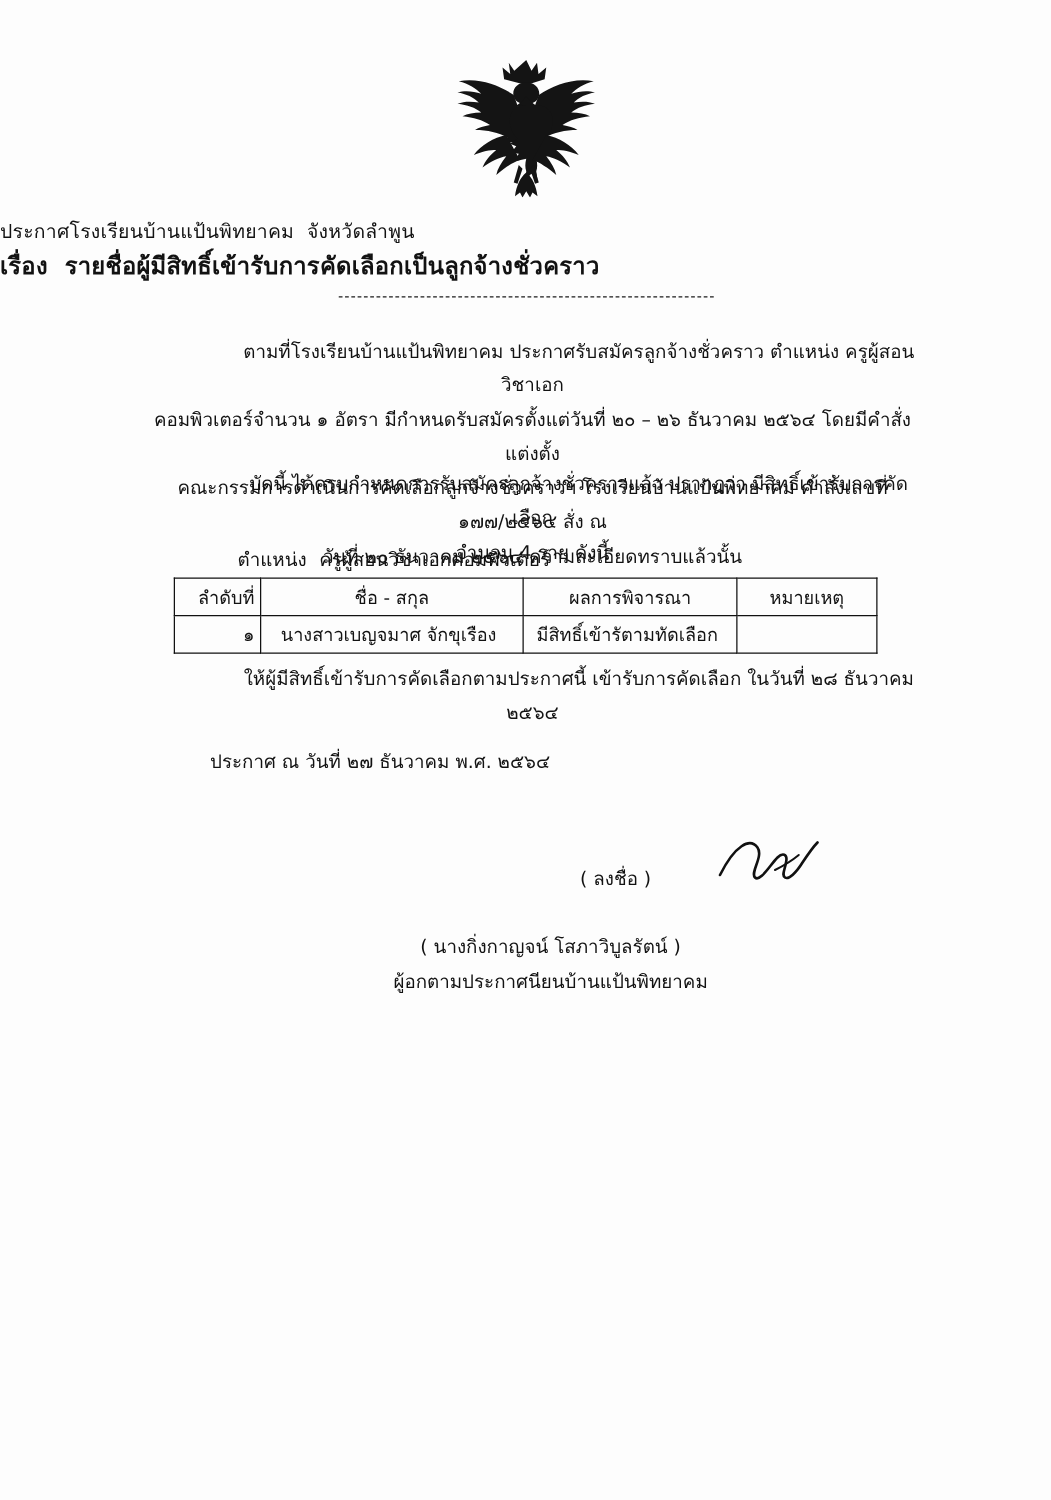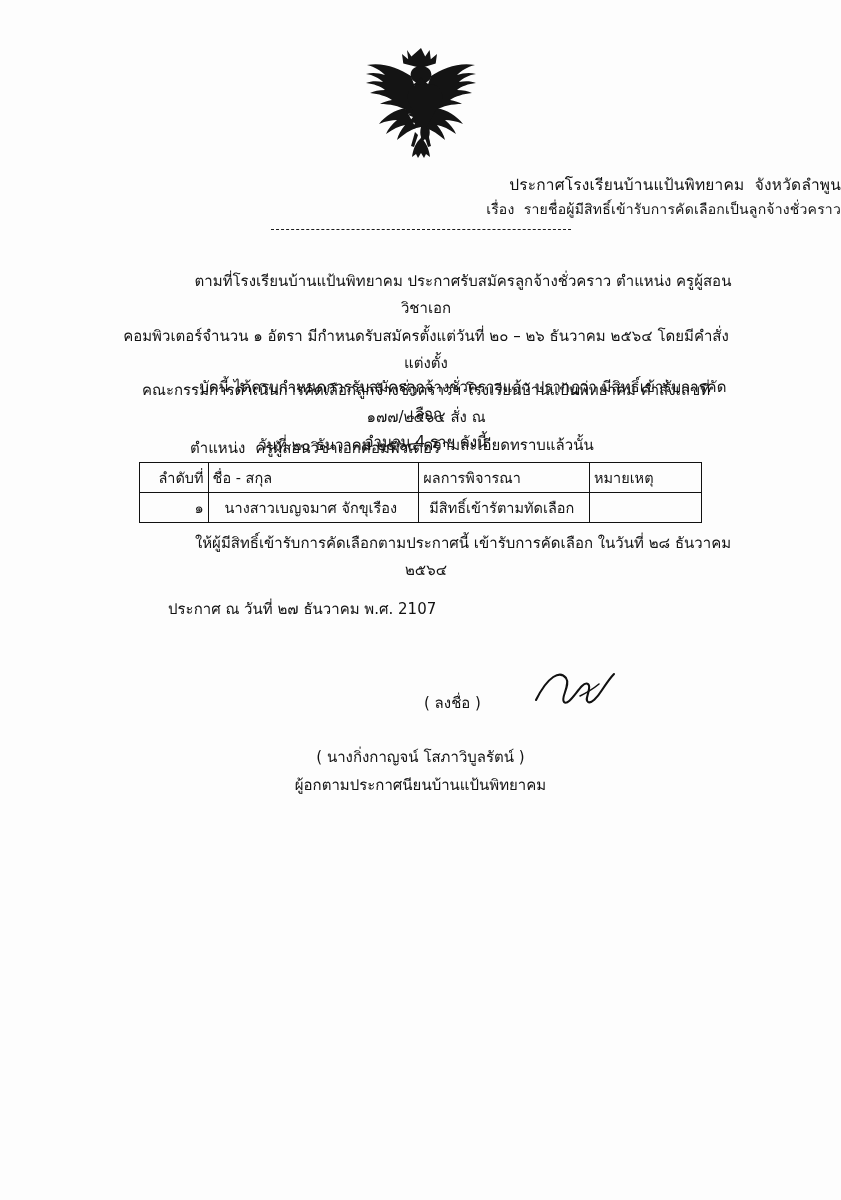--- a/index.html
+++ b/index.html
@@ -36,34 +36,35 @@
     height: 112px;
     display: block;
   }
 
   
   .header {
     position: absolute;
     top: 174px;
     left: 0;
     right: 0;
-    text-align: right;
+    text-align: left;
   }
   .header .line1 {
     font-size: 15.5px;
     letter-spacing: .2px;
     line-height: 1.5;
     white-space: pre;
   }
   .header .line2 {
-    font-size: 14px;
+    font-size: 19px;
     letter-spacing: .2px;
     line-height: 1.5;
     margin-top: 2px;
     white-space: pre;
+    font-weight: bold;
   }
   .rule {
     margin: 9px auto 0 auto;
     width: 300px;
     border-top: 1.3px dashed #1b1b1b;
     height: 0;
   }
 
   
   .body-block {
@@ -100,21 +101,21 @@
     border-collapse: collapse;
     width: 100%;
     font-size: 14.5px;
   }
   table th, table td {
     border: 1.1px solid #111;
     padding: 3px 4px;
     font-weight: normal;
     height: 23px;
   }
-  th { text-align: left; }
+  th { text-align: center; }
   .c-no   { width: 64px;  text-align: right; }
   .c-name { width: 213px; }
   .c-res  { width: 175px; }
   .c-note { width: 111px; }
   td.c-name { padding-left: 16px; }
   td.c-res  { padding-left: 10px; }
 
   
   #para3 { top: 530px; }
   #para4 {
@@ -128,20 +129,21 @@
 
   
   .sign {
     position: absolute;
     top: 690px;
     left: 0;
     right: 0;
     text-align: center;
     font-size: 15px;
     line-height: 1.85;
+    padding-left: 40px;
   }
   .sign .row-sig {
     position: relative;
     height: 26px;
   }
   .sign .lead {
     position: absolute;
     left: 424px;
     top: 0;
   }
@@ -227,21 +229,21 @@
         </tr>
       </tbody>
     </table>
   </div>
 
   <div class="body-block" id="para3">
     <p><span class="indent"></span><span>ให้ผู้มีสิทธิ์เข้ารับการคัดเลือกตามประกาศนี้  เข้ารับการคัดเลือก  ในวันที่ ๒๘ ธันวาคม ๒๕๖๔</span></p>
   </div>
 
   <div id="para4">
-    <p><span class="indent-sm"></span><span>ประกาศ  ณ วันที่ ๒๗ ธันวาคม พ.ศ. 2107</span></p>
+    <p><span class="indent-sm"></span><span>ประกาศ  ณ วันที่ ๒๗ ธันวาคม พ.ศ. ๒๕๖๔</span></p>
   </div>
 
   <div class="sign">
     <div class="row-sig">
       <span class="lead">( ลงชื่อ )</span>
       <svg class="signature-mark" viewBox="0 0 96 44" aria-hidden="true">
         <path d="M6 34 C18 10 30 4 36 12 c5 7-6 20-2 24 4 4 12-10 18-16 4-4 8-3 7 3 -1 7-4 11-1 13 3 2 9-4 14-12 4-6 8-12 12-16" fill="none" stroke="#111" stroke-width="2.1" stroke-linecap="round"></path>
         <path d="M50 30 c6-3 13-7 19-12" fill="none" stroke="#111" stroke-width="1.6" stroke-linecap="round"></path>
       </svg>
     </div>

